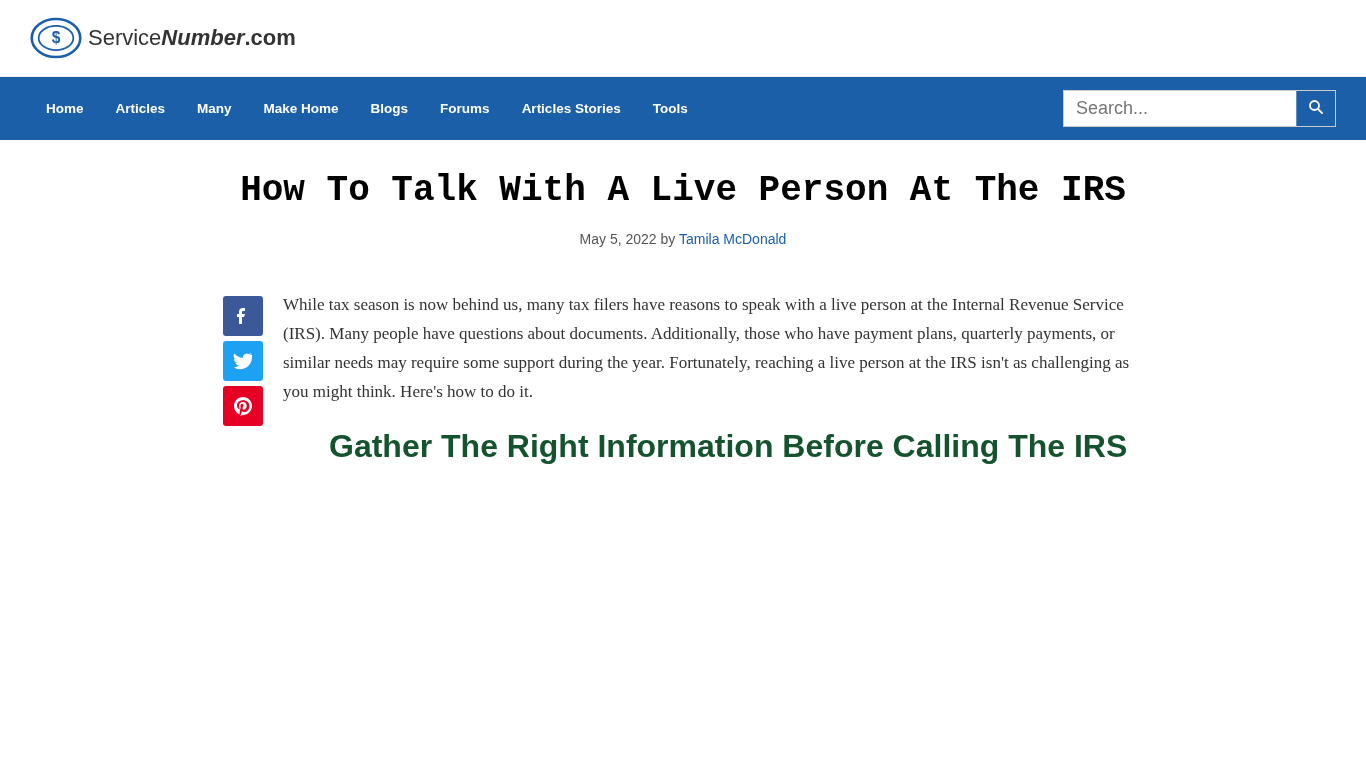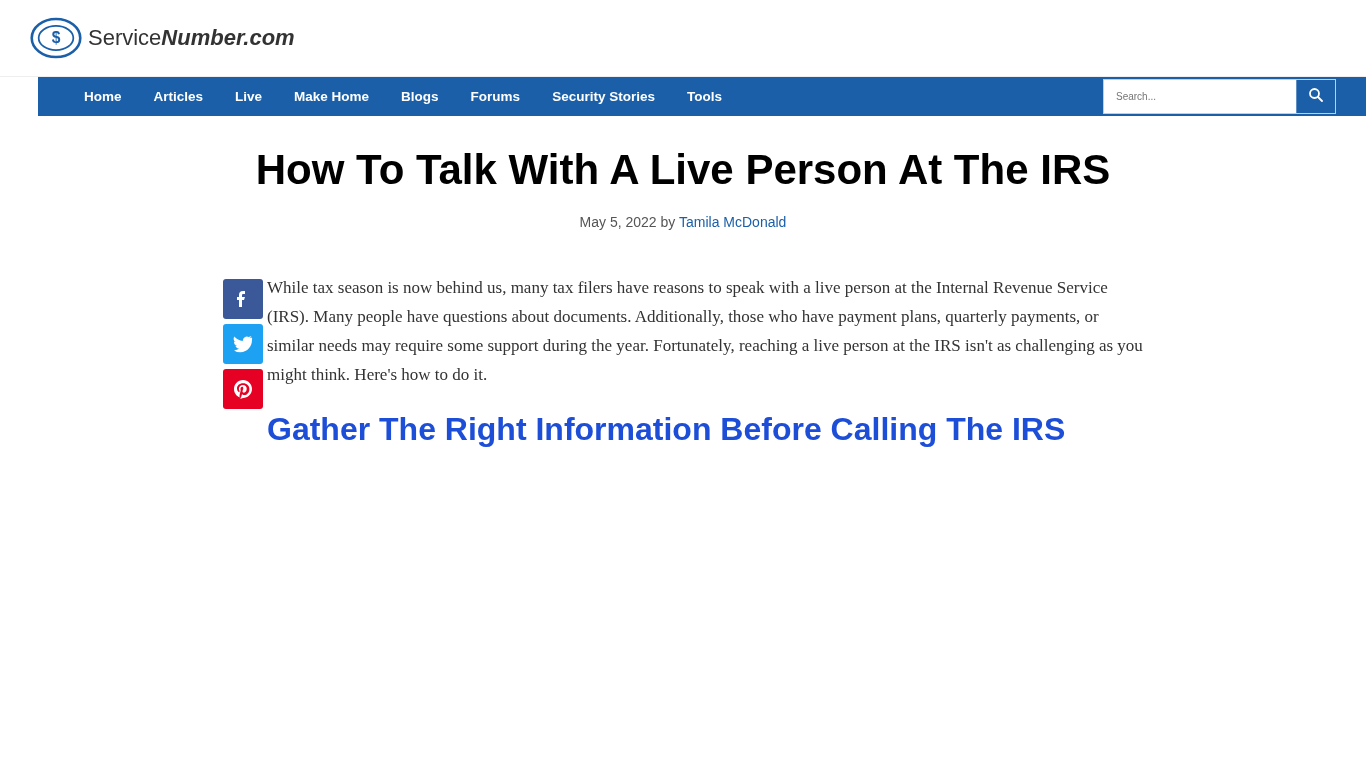--- a/index.html
+++ b/index.html
@@ -45,32 +45,30 @@
     .logo-text span.saving {
       font-weight: normal;
     }
 
     .logo-text span.advice {
       font-style: italic;
       font-weight: bold;
     }
 
     .logo-text span.dotcom {
-      font-style: italic;
       font-weight: bold;
       margin-top: 13px;
     }
 
     
     .nav {
       background: #1a5fa8;
       display: flex;
       align-items: center;
-      padding: 0 30px;
-      margin-left: 38px;
+      padding: 12px 30px;
     }
 
     .nav-items {
       display: flex;
       align-items: center;
       flex: 1;
       list-style: none;
     }
 
     .nav-items li a {
@@ -85,24 +83,24 @@
     }
 
     .nav-search {
       display: flex;
       align-items: center;
       margin-left: auto;
     }
 
     .nav-search input {
       padding: 7px 12px;
-      font-size: 10px;
+      font-size: 18px;
       border: none;
       outline: none;
-      width: 192px;
+      width: 232px;
       background: #fff;
       font-family: Arial, sans-serif;
     }
 
     .nav-search button {
       background: #1a5fa8;
       border: none;
       padding: 8px 12px;
       cursor: pointer;
       color: #fff;
@@ -118,23 +116,23 @@
 
     
     .main-content {
       max-width: 960px;
       margin: 0 auto;
       padding: 30px 20px;
     }
 
     .article-title {
       text-align: center;
-      font-size: 42px;
+      font-size: 36px;
       font-weight: 900;
-      font-family: Liberation Sans, sans-serif;
+      font-family: Liberation Mono, monospace;
       line-height: 1.15;
       margin-bottom: 20px;
       color: #000;
     }
 
     .article-meta {
       text-align: center;
       font-family: Arial, sans-serif;
       font-size: 14px;
       color: #555;
@@ -142,21 +140,21 @@
     }
 
     .article-meta a {
       color: #1a5fa8;
       text-decoration: none;
     }
 
     
     .content-wrapper {
       display: flex;
-      gap: 4px;
+      gap: 20px;
       align-items: flex-start;
     }
 
     .social-sidebar {
       display: flex;
       flex-direction: column;
       gap: 5px;
       flex-shrink: 0;
       padding-top: 5px;
     }
@@ -197,24 +195,25 @@
       line-height: 1.7;
       color: #333;
       margin-bottom: 20px;
       font-family: Georgia, serif;
     }
 
     .article-body h2 {
       font-size: 32px;
       font-weight: 900;
       font-family: 'Arial Black', Arial, sans-serif;
-      color: #1d4ed8;
+      color: #14532d;
       line-height: 1.2;
       margin-bottom: 20px;
       margin-top: 10px;
+      margin-left: 46px;
     }
   </style>
 </head>
 <body>
 
 <header class="header">
   <a class="logo-container" href="#">
 
     <svg class="logo-icon" viewBox="0 0 60 60" xmlns="http://www.w3.org/2000/svg">
       <ellipse cx="30" cy="30" rx="28" ry="22" fill="none" stroke="#1a5fa8" stroke-width="3"></ellipse>
@@ -229,33 +228,33 @@
 
 <nav class="nav">
   <ul class="nav-items">
     <li>
       <a href="#">Home</a>
     </li>
     <li>
       <a href="#">Articles</a>
     </li>
     <li>
-      <a href="#">Live</a>
+      <a href="#">Many</a>
     </li>
     <li>
       <a href="#">Make Home</a>
     </li>
     <li>
       <a href="#">Blogs</a>
     </li>
     <li>
       <a href="#">Forums</a>
     </li>
     <li>
-      <a href="#">Security Stories</a>
+      <a href="#">Articles Stories</a>
     </li>
     <li>
       <a href="#">Tools</a>
     </li>
   </ul>
   <div class="nav-search">
     <div class="search-wrapper">
       <input type="text" placeholder="Search..." style="">
       <button>
         <svg width="14" height="14" viewBox="0 0 14 14" fill="white">

